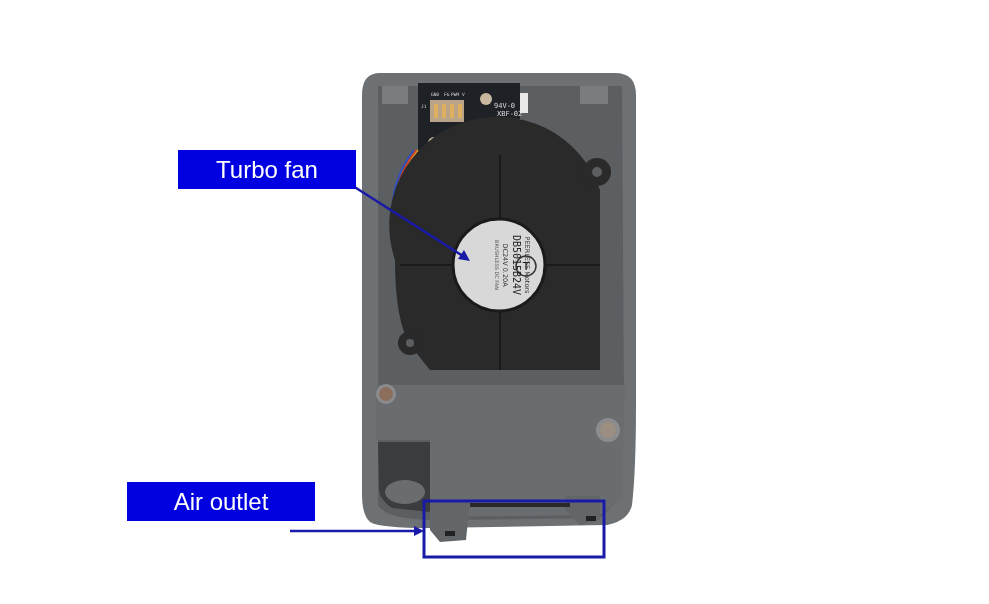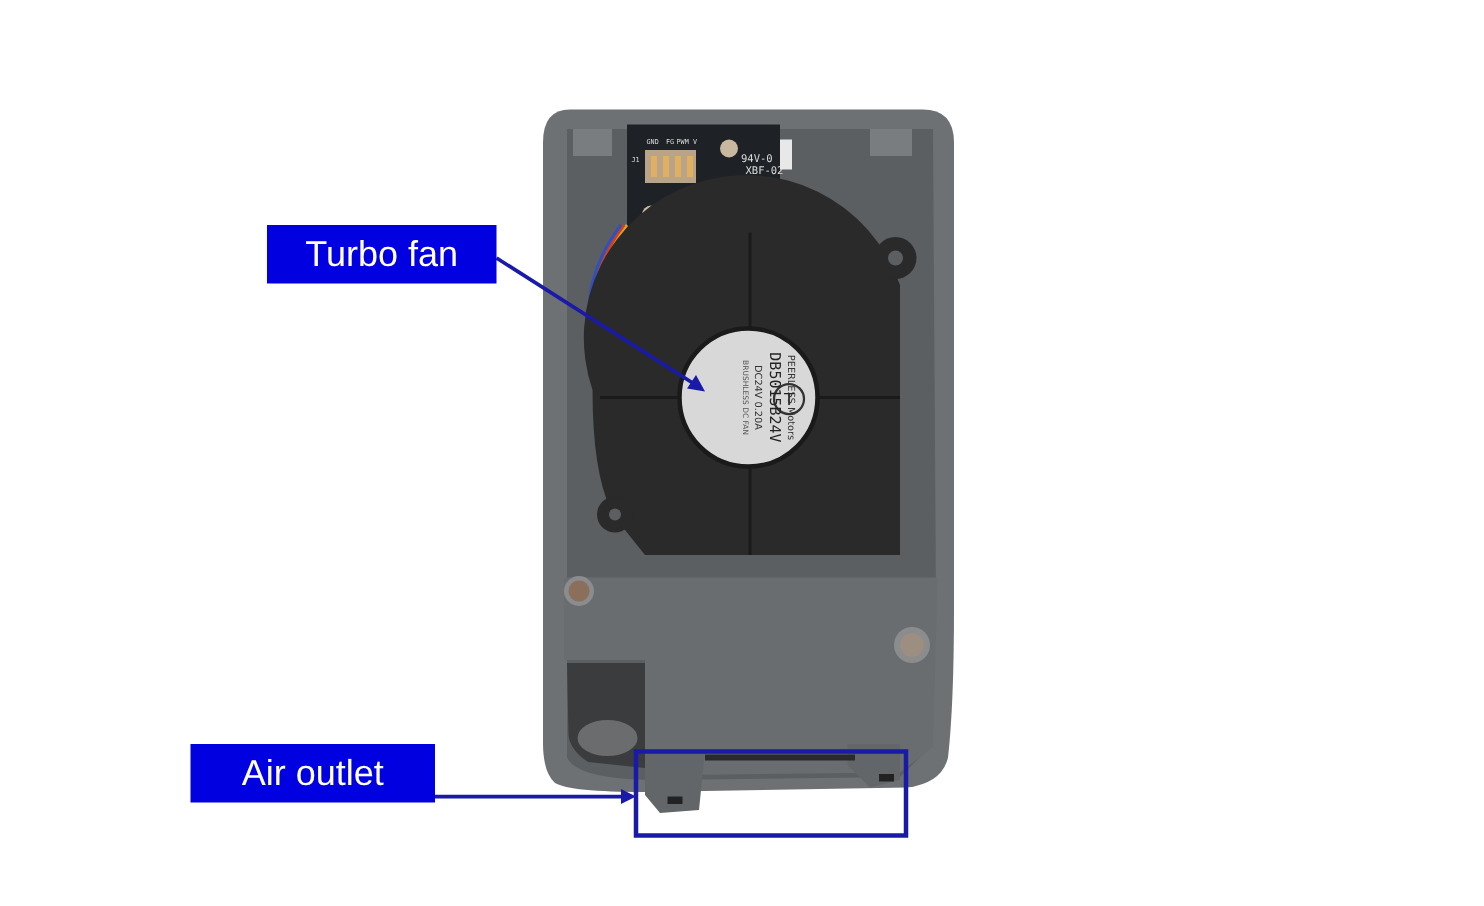--- a/index.html
+++ b/index.html
@@ -3,22 +3,22 @@
 <meta charset="utf-8">
 <style>
   html, body { margin:0; padding:0; background:#ffffff; }
   body { width:989px; height:604px; position:relative; overflow:hidden; font-family:"Liberation Sans", sans-serif; }
   .stage { position:absolute; left:0; top:0; width:989px; height:604px;padding-left:28px; }
   .label-box {
     position:absolute; background:#0000e0; color:#ffffff;
     font-family:"Liberation Sans", sans-serif; font-size:24px;
     display:flex; align-items:center; justify-content:center;
   }
-  #lbl-fan { left:178px; top:150px; width:153px; height:39px; }
-  #lbl-outlet { left:127px; top:496px; width:163px; height:39px; }
+  #lbl-fan { left:178px; top:150px; width:178px; height:39px; }
+  #lbl-outlet { left:127px; top:482px; width:188px; height:39px; }
   .photo-text { font-family:"DejaVu Sans Mono", monospace; fill:#dcdcdc; }
 </style>
 </head>
 <body>
 
 <div class="stage">
   <svg width="989" height="604" viewBox="0 0 989 604" style="position:absolute;left:0;top:0;">
 
     <g>
       <path d="M380,73 L615,73 Q636,73 636,95 L636,405 Q636,470 632,505 Q628,522 605,525 L430,528 Q380,528 370,522 Q362,515 362,495 L362,95 Q362,73 380,73 Z" fill="#6e7174"></path>

